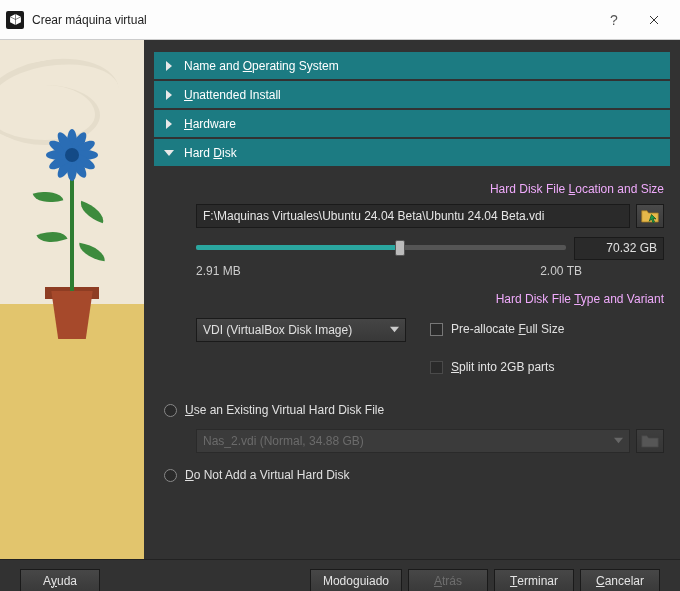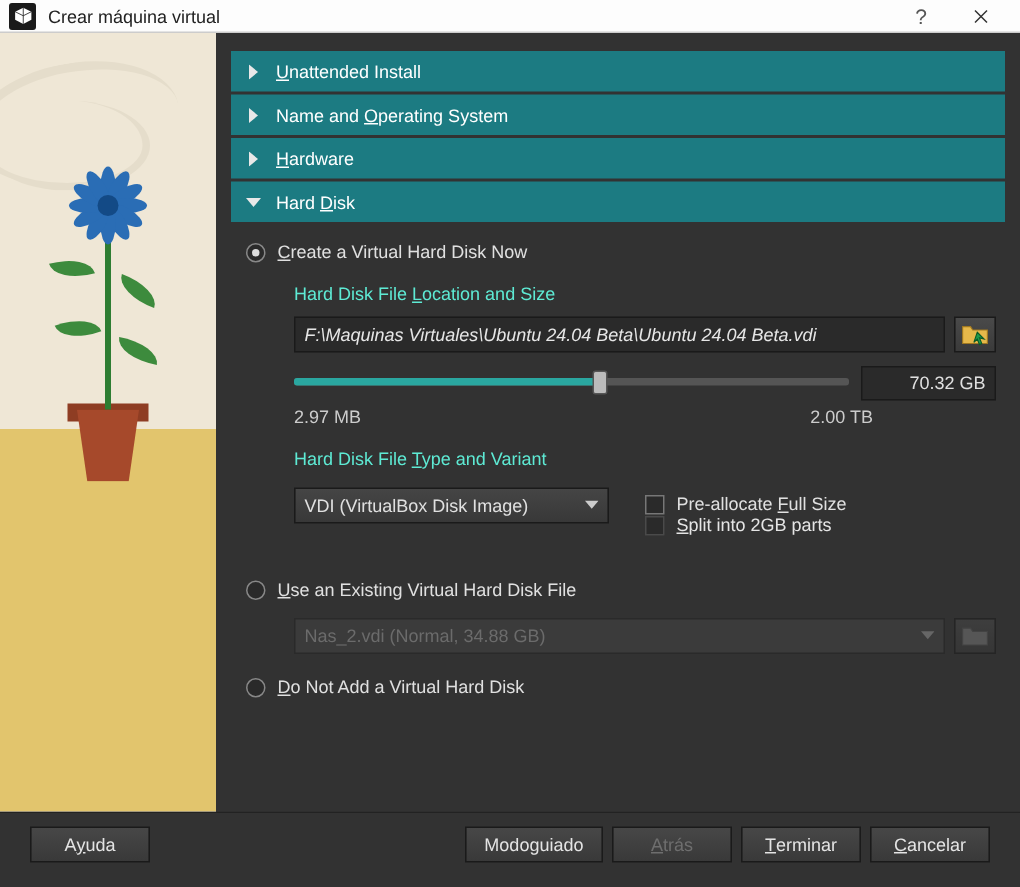--- a/index.html
+++ b/index.html
@@ -1,19 +1,19 @@
 <!DOCTYPE html>
 <html><head>
 <meta charset="utf-8">
 <style>
 * { box-sizing: border-box; margin: 0; padding: 0; font-family: "Segoe UI", Tahoma, sans-serif; font-size: 12px; }
 body { background: #323232; color: #e0e0e0; width: 680px; height: 591px; overflow: hidden; }
 
 
-.titlebar { height: 22px; background: #fdfdfd; color: #333; display: flex; align-items: center; padding: 0 6px; border-bottom: 1px solid #ccc; }
+.titlebar { height: 40px; background: #fdfdfd; color: #333; display: flex; align-items: center; padding: 0 6px; border-bottom: 1px solid #ccc; }
 .titlebar .icon { width: 18px; height: 18px; background: #1a1a1a; border-radius: 2px; display: flex; align-items: center; justify-content: center; margin-right: 8px; }
 .titlebar .icon svg { width: 13px; height: 13px; fill: #fff; }
 .titlebar .title { flex: 1; font-size: 12px; color: #222; }
 .titlebar .winbtn { width: 40px; height: 28px; display: flex; align-items: center; justify-content: center; cursor: pointer; color: #333; }
 .titlebar .winbtn svg { width: 10px; height: 10px; stroke: #333; stroke-width: 1; fill: none; }
 
 .frame { display: flex; height: 519px; }
 
 
 .sidebar { width: 144px; background: #efe7d6; position: relative; overflow: hidden; }
@@ -38,43 +38,43 @@
 .section-hdr .chev { margin-right:10px; display:inline-flex; }
 .section-hdr .chev svg { width:10px; height:10px; fill:#e8e8e8; }
 .section-hdr .label { font-size:12px; }
 .section-hdr .ul { text-decoration: underline; }
 
 .section-body { padding: 8px 6px 8px 10px; }
 .radio-row { display:flex; align-items:center; gap:8px; padding:3px 0 8px 0; }
 .radio { width:13px; height:13px; border-radius:50%; border:1px solid #888; background:#2a2a2a; position:relative; cursor:pointer; }
 .radio.selected::after { content:""; position:absolute; inset:3px; border-radius:50%; background:#ddd; }
 
-.group-lbl { margin:6px 0 8px 32px; color:#5eead4; }
+.group-lbl { margin:6px 0 8px 32px; color:#f0abfc;text-align:right; }
 .group-lbl .ul, .radio-row .ul, .check-row .ul { text-decoration: underline; }
 
 .path-row { display:flex; gap:6px; margin:0 0 0 32px; align-items:center; }
-.path-input { flex:1; height:24px; background:#2a2a2a; border:1px solid #1a1a1a; color:#e6e6e6; padding:0 6px; outline:none; font-size:12px;font-style:italic; }
+.path-input { flex:1; height:24px; background:#2a2a2a; border:1px solid #1a1a1a; color:#e6e6e6; padding:0 6px; outline:none; font-size:12px; }
 .folder-btn { width:28px; height:24px; background:linear-gradient(#4a4a4a,#3a3a3a); border:1px solid #1a1a1a; display:flex; align-items:center; justify-content:center; cursor:pointer; }
 .folder-btn svg { width:18px; height:16px; }
 
 .slider-row { display:flex; align-items:center; gap:8px; margin:8px 0 0 32px; }
 .slider-wrap { flex:1; position:relative; height:24px; }
 .slider-track { position:absolute; left:0; right:0; top:9px; height:5px; background:#555; border-radius:2px; }
 .slider-fill { position:absolute; left:0; top:9px; height:5px; background:#2aa7a0; border-radius:2px; }
 .slider-thumb { position:absolute; top:4px; width:10px; height:16px; background:#bbb; border:1px solid #555; border-radius:2px; cursor:pointer; }
 .size-box { width:90px; height:23px; background:#2a2a2a; border:1px solid #1a1a1a; display:flex; align-items:center; justify-content:flex-end; padding:0 6px; }
 
 .scale-row { display:flex; justify-content:space-between; margin:4px 0 14px 32px; padding-right:82px; color:#ccc; }
 
 .type-row { display:flex; align-items:flex-start; gap:24px; margin:12px 0 0 32px; }
 .combo { width:210px; height:24px; background:linear-gradient(#454545,#383838); border:1px solid #1a1a1a; display:flex; align-items:center; padding:0 6px; cursor:pointer; }
 .combo .txt { flex:1; }
 .combo .cv svg { width:9px; height:9px; fill:#ccc; }
 
-.check-col { display:flex; flex-direction:column; gap:0; padding-top:4px; }
+.check-col { display:flex; flex-direction:column; gap:24px; padding-top:4px; }
 .check-row { display:flex; align-items:center; gap:8px; }
 .check { width:13px; height:13px; border:1px solid #777; background:#2a2a2a; cursor:pointer; }
 .check.disabled { border-color:#4a4a4a; cursor:default; }
 .check-row.disabled { color:#e5e5e5; }
 
 .existing-row { display:flex; gap:6px; margin:4px 0 12px 32px; align-items:center; }
 .combo-disabled { flex:1; height:24px; background:#3b3b3b; border:1px solid #2a2a2a; color:#6b6b6b; display:flex; align-items:center; padding:0 6px; }
 .combo-disabled .cv { margin-left:auto; }
 .combo-disabled .cv svg { width:9px; height:9px; fill:#666; }
 .folder-btn.disabled { opacity:.5; cursor:default; }
@@ -139,56 +139,52 @@
   </div>
 
   <div class="main">
 
     <div class="section-hdr">
       <span class="chev">
           <svg viewBox="0 0 10 10">
             <path d="M2 0l6 5-6 5z"></path>
           </svg>
         </span>
+      <span class="label">Name and <span class="ul">O</span>perating System</span>
+    </div>
+
+    <div class="section-hdr">
+      <span class="chev">
+          <svg viewBox="0 0 10 10">
+            <path d="M2 0l6 5-6 5z"></path>
+          </svg>
+        </span>
       <span class="label"><span class="ul">U</span>nattended Install</span>
     </div>
 
     <div class="section-hdr">
       <span class="chev">
           <svg viewBox="0 0 10 10">
             <path d="M2 0l6 5-6 5z"></path>
           </svg>
         </span>
-      <span class="label">Name and <span class="ul">O</span>perating System</span>
-    </div>
-
-    <div class="section-hdr">
-      <span class="chev">
-          <svg viewBox="0 0 10 10">
-            <path d="M2 0l6 5-6 5z"></path>
-          </svg>
-        </span>
       <span class="label"><span class="ul">H</span>ardware</span>
     </div>
 
     <div class="section-hdr">
       <span class="chev">
           <svg viewBox="0 0 10 10">
             <path d="M0 2l5 6 5-6z"></path>
           </svg>
         </span>
       <span class="label">Hard <span class="ul">D</span>isk</span>
     </div>
 
     <div class="section-body">
 
-      <div class="radio-row">
-        <div class="radio selected"></div>
-        <span><span class="ul">C</span>reate a Virtual Hard Disk Now</span>
-      </div>
 
       <div class="group-lbl">Hard Disk File <span class="ul">L</span>ocation and Size</div>
 
       <div class="path-row">
         <input class="path-input" value="F:\Maquinas Virtuales\Ubuntu 24.04 Beta\Ubuntu 24.04 Beta.vdi" style="">
         <div class="folder-btn">
           <svg viewBox="0 0 24 20">
             <path d="M1 3h7l2 3h13v12H1z" fill="#e6b84a" stroke="#a07820"></path>
             <path d="M14 8l6 6-4-1 2 5-2 1-2-5-3 3z" fill="#1e9b4a" stroke="#0c5a28"></path>
           </svg>
@@ -198,21 +194,21 @@
       <div class="slider-row">
         <div class="slider-wrap">
           <div class="slider-track"></div>
           <div class="slider-fill" id="sfill" style="width: 55%;"></div>
           <div class="slider-thumb" id="sthumb" style="left: calc(55% - 5px);"></div>
         </div>
         <div class="size-box">70.32 GB</div>
       </div>
 
       <div class="scale-row">
-        <span>2.97 MB</span>
+        <span>2.91 MB</span>
         <span>2.00 TB</span>
       </div>
 
       <div class="group-lbl">Hard Disk File <span class="ul">T</span>ype and Variant</div>
 
       <div class="type-row">
         <div class="combo">
           <span class="txt">VDI (VirtualBox Disk Image)</span>
           <span class="cv"><svg viewBox="0 0 10 10">
                 <path d="M0 2l5 6 5-6z"></path>

